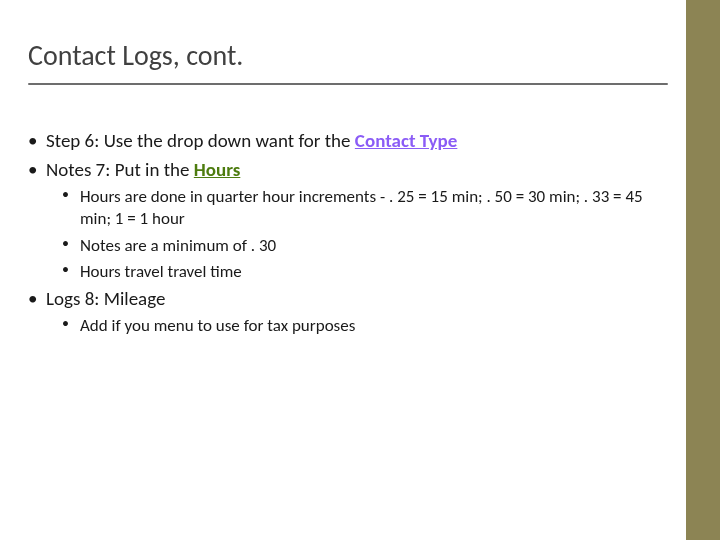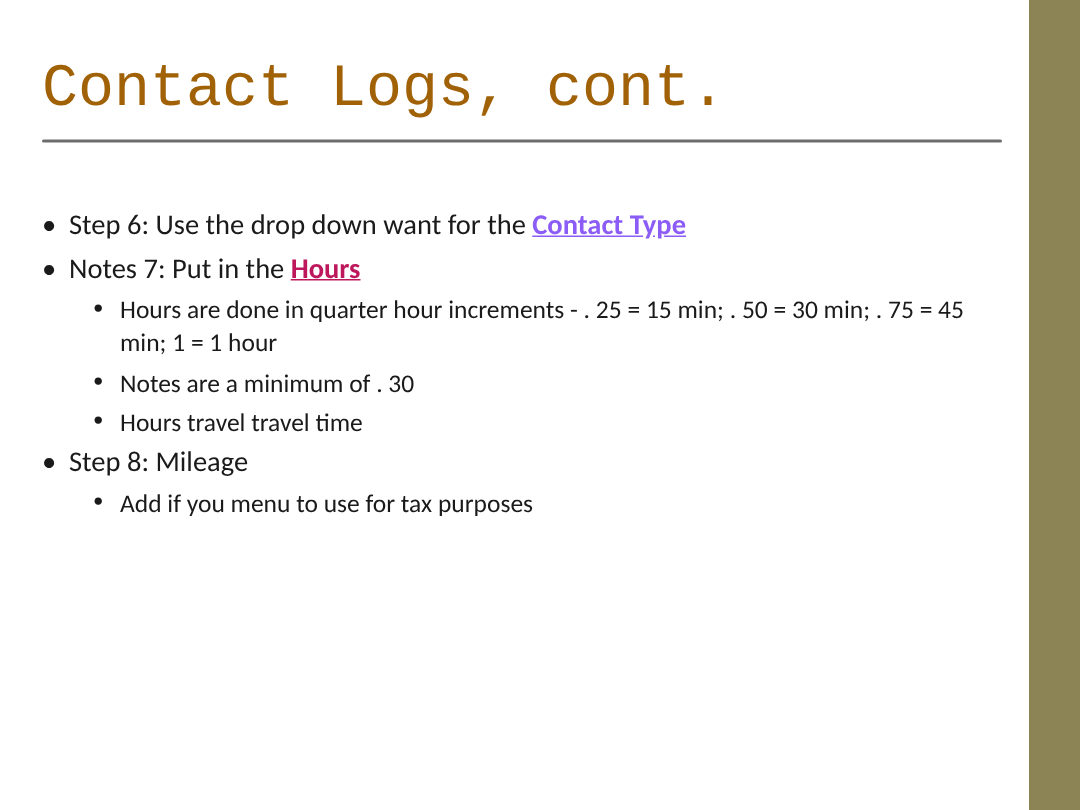--- a/index.html
+++ b/index.html
@@ -17,25 +17,24 @@
     width:34px;height:540px;
     background:#8c8454;
   }
   .content{
     position:absolute;
     top:38px;
     left:28px;
     right:50px;
   }
   .title{
-    font-size:40px;
+    font-size:28px;
     font-weight:400;
-    color:#a16207;
+    color:#404040;
     letter-spacing:0px;
-    font-family:Liberation Mono, monospace;
   }
   .rule{
     margin-top:10px;
     height:2px;
     width:640px;
     background:linear-gradient(#6d6d6d,#6d6d6d);
     border-radius:1px;
   }
   .bullets{
     margin-top:44px;
@@ -47,21 +46,21 @@
     margin-bottom:4px;
   }
   .dot{
     width:18px;flex:none;
     text-align:left;
   }
   .txt{flex:1}
   .sub{margin-left:34px;font-size:17px}
   .sub .dot{font-size:14px}
   .link{color:#8b5cf6;text-decoration:underline;font-weight:700}
-  .link2{color:#be185d;text-decoration:underline;font-weight:700}
+  .link2{color:#4d7c0f;text-decoration:underline;font-weight:700}
   .block{margin-bottom:4px}
 </style>
 </head>
 <body>
 
 <div class="side-bar"></div>
 
 <div class="content">
 
   <div class="title">Contact Logs, cont.</div>
@@ -77,34 +76,34 @@
     </div>
 
     <div class="li">
       <div class="dot">•</div>
       <div class="txt">
         <span>Notes 7: Put in the </span><span class="link2">Hours</span>
       </div>
     </div>
     <div class="li sub">
       <div class="dot">•</div>
-      <div class="txt">Hours are done in quarter hour increments - . 25 = 15 min; . 50 = 30 min;  . 75 = 45 min; 1 = 1 hour</div>
+      <div class="txt">Hours are done in quarter hour increments - . 25 = 15 min; . 50 = 30 min;  . 33 = 45 min; 1 = 1 hour</div>
     </div>
     <div class="li sub">
       <div class="dot">•</div>
       <div class="txt">Notes are a minimum of . 30</div>
     </div>
     <div class="li sub block">
       <div class="dot">•</div>
       <div class="txt">Hours travel travel time</div>
     </div>
 
     <div class="li">
       <div class="dot">•</div>
-      <div class="txt">Step 8: Mileage</div>
+      <div class="txt">Logs 8: Mileage</div>
     </div>
     <div class="li sub">
       <div class="dot">•</div>
       <div class="txt">Add if you menu to use for tax purposes</div>
     </div>
 
   </div>
 </div>
 
 </body></html>

